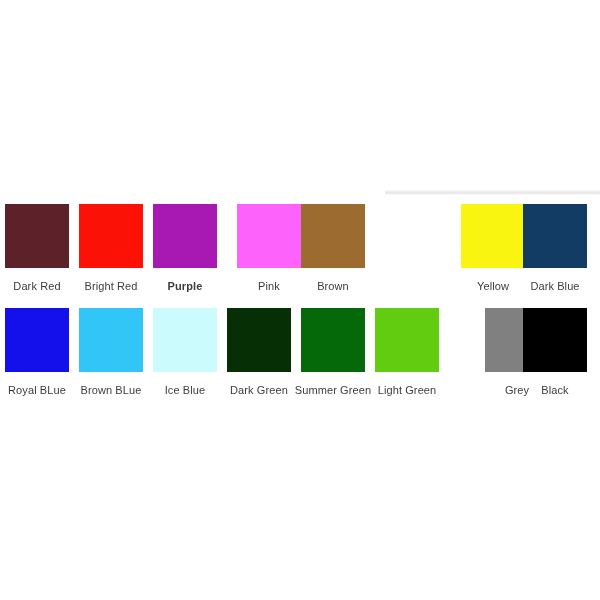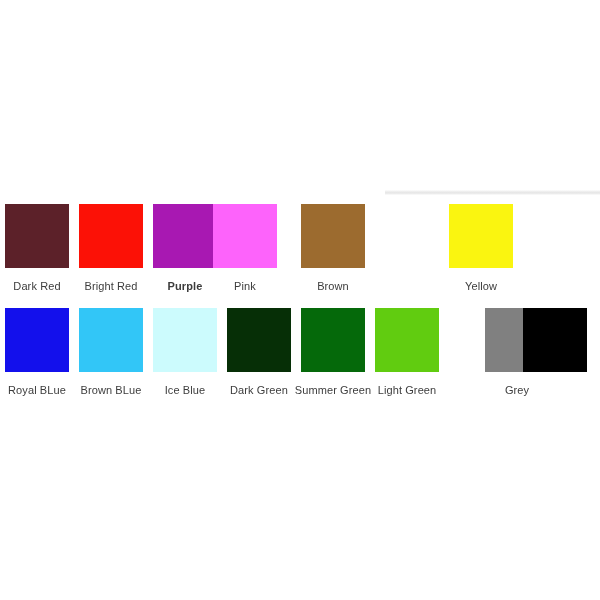--- a/index.html
+++ b/index.html
@@ -94,31 +94,35 @@
         <span class="swatch-label">Dark Red</span>
       </div>
       <div class="swatch-cell" style="left: 74px;">
         <span class="swatch-chip" style="background: rgb(252, 17, 6);"></span>
         <span class="swatch-label">Bright Red</span>
       </div>
       <div class="swatch-cell" style="left: 148px; font-weight: bold;">
         <span class="swatch-chip" style="background: rgb(168, 24, 178);"></span>
         <span class="swatch-label">Purple</span>
       </div>
-      <div class="swatch-cell" style="left: 208px;">
+      <div class="swatch-cell" style="left: 232px;">
         <span class="swatch-chip" style="background: rgb(253, 99, 251);"></span>
         <span class="swatch-label">Pink</span>
       </div>
       <div class="swatch-cell" style="left: 296px;">
         <span class="swatch-chip" style="background: rgb(156, 107, 47);"></span>
         <span class="swatch-label">Brown</span>
       </div>
-      <div class="swatch-cell" style="left: 444px;">
+      <div class="swatch-cell" style="left: 456px;">
         <span class="swatch-chip" style="background: rgb(250, 245, 16);"></span>
         <span class="swatch-label">Yellow</span>
+      </div>
+      <div class="swatch-cell" style="left: 518px;">
+        <span class="swatch-chip" style="background: rgb(18, 60, 99);"></span>
+        <span class="swatch-label">Dark Blue</span>
       </div>
     </div>
   <div class="swatch-row" id="swatch-row-2">
       <div class="swatch-cell" style="left: 0px;">
         <span class="swatch-chip" style="background: rgb(19, 16, 236);"></span>
         <span class="swatch-label">Royal BLue</span>
       </div>
       <div class="swatch-cell" style="left: 74px;">
         <span class="swatch-chip" style="background: rgb(50, 198, 247);"></span>
         <span class="swatch-label">Brown BLue</span>
@@ -138,15 +142,16 @@
       <div class="swatch-cell" style="left: 370px;">
         <span class="swatch-chip" style="background: rgb(97, 204, 16);"></span>
         <span class="swatch-label wide">Light Green</span>
       </div>
       <div class="swatch-cell" style="left: 444px; padding-left: 36px;">
         <span class="swatch-chip" style="background: rgb(128, 128, 128);"></span>
         <span class="swatch-label">Grey</span>
       </div>
       <div class="swatch-cell" style="left: 518px;">
         <span class="swatch-chip" style="background: rgb(0, 0, 0);"></span>
+        <span class="swatch-label">Black</span>
       </div>
     </div>
 </div>
 
 </body></html>

